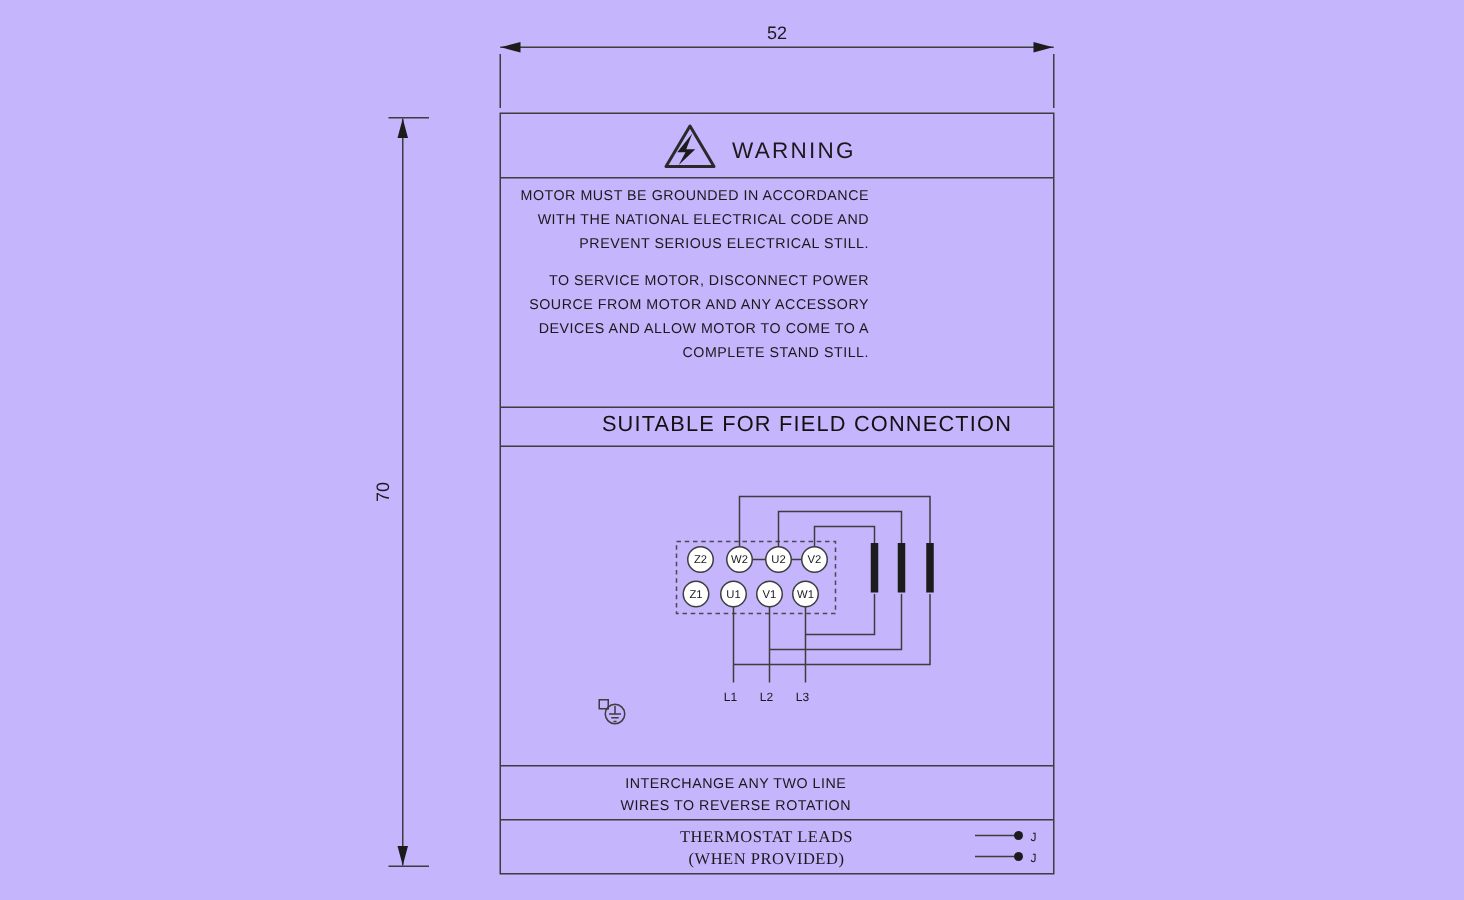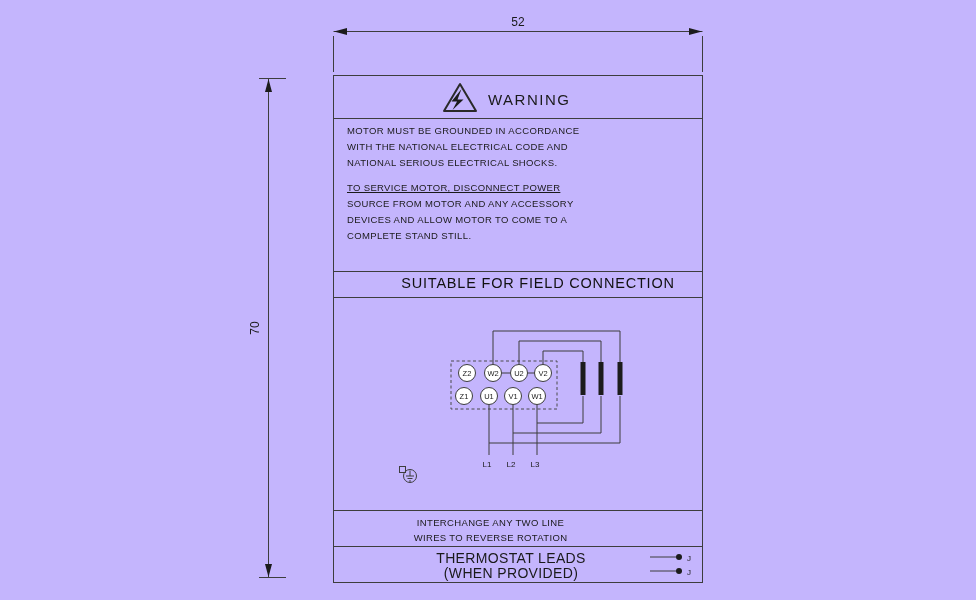--- a/index.html
+++ b/index.html
@@ -15,26 +15,26 @@
   .solid{ fill:#1c1c1c; stroke:none; }
   .term { stroke:#3d3d3d; stroke-width:1; fill:#ffffff; }
 
   text { font-family:"Liberation Sans", sans-serif; fill:#1a1a1a; }
   .t-dim  { font-size:12px; }
   .t-warn { font-size:15px; letter-spacing:1.5px; }
   .t-term { font-size:7.5px; }
   .t-line { font-size:8px; }
   .t-j    { font-size:8px; }
 
-  .textblock { position:absolute; color:#1a1a1a; }
+  .textblock { position:absolute; color:#1a1a1a;text-align:right; }
   .warn-body { left:347px; top:123px; font-size:9.5px; line-height:16px; letter-spacing:.35px; }
-  .warn-body .p2-first { margin-top:9px;text-decoration:underline; }
+  .warn-body .p2-first { margin-top:9px; }
   .field-title { left:333px; top:275px; width:410px; text-align:center; font-size:14.5px; letter-spacing:.8px; color:#111; }
   .interchange { left:333px; top:515px; width:315px; text-align:center; font-size:9.5px; line-height:15px; letter-spacing:.35px; }
-  .thermostat  { left:333px; top:551px; width:356px; text-align:center; font-size:14px; line-height:14.5px; letter-spacing:.35px; }
+  .thermostat  { left:333px; top:551px; width:356px; text-align:center; font-size:11px; line-height:14.5px; letter-spacing:.35px;font-family:Liberation Serif, serif; }
 </style>
 </head>
 <body>
 
 <div class="canvas">
 
   <svg width="976" height="600" viewBox="0 0 976 600">
 
     <g>
       <line class="ln" x1="333.5" y1="36" x2="333.5" y2="72"></line>
@@ -131,21 +131,21 @@
       <text class="t-j" x="687" y="560.5">J</text>
       <line class="ln" x1="650" y1="571" x2="676" y2="571"></line>
       <circle class="solid" cx="679" cy="571" r="3"></circle>
       <text class="t-j" x="687" y="574.5">J</text>
     </g>
   </svg>
 
   <div class="textblock warn-body">
     <div>MOTOR MUST BE GROUNDED IN ACCORDANCE</div>
     <div>WITH THE NATIONAL ELECTRICAL CODE AND</div>
-    <div>NATIONAL SERIOUS ELECTRICAL SHOCKS.</div>
+    <div>PREVENT SERIOUS ELECTRICAL STILL.</div>
     <div class="p2-first">TO SERVICE MOTOR, DISCONNECT POWER</div>
     <div>SOURCE FROM MOTOR AND ANY ACCESSORY</div>
     <div>DEVICES AND ALLOW MOTOR TO COME TO A</div>
     <div>COMPLETE STAND STILL.</div>
   </div>
 
   <div class="textblock field-title">SUITABLE FOR FIELD CONNECTION</div>
 
   <div class="textblock interchange">
     <div>INTERCHANGE ANY TWO LINE</div>

